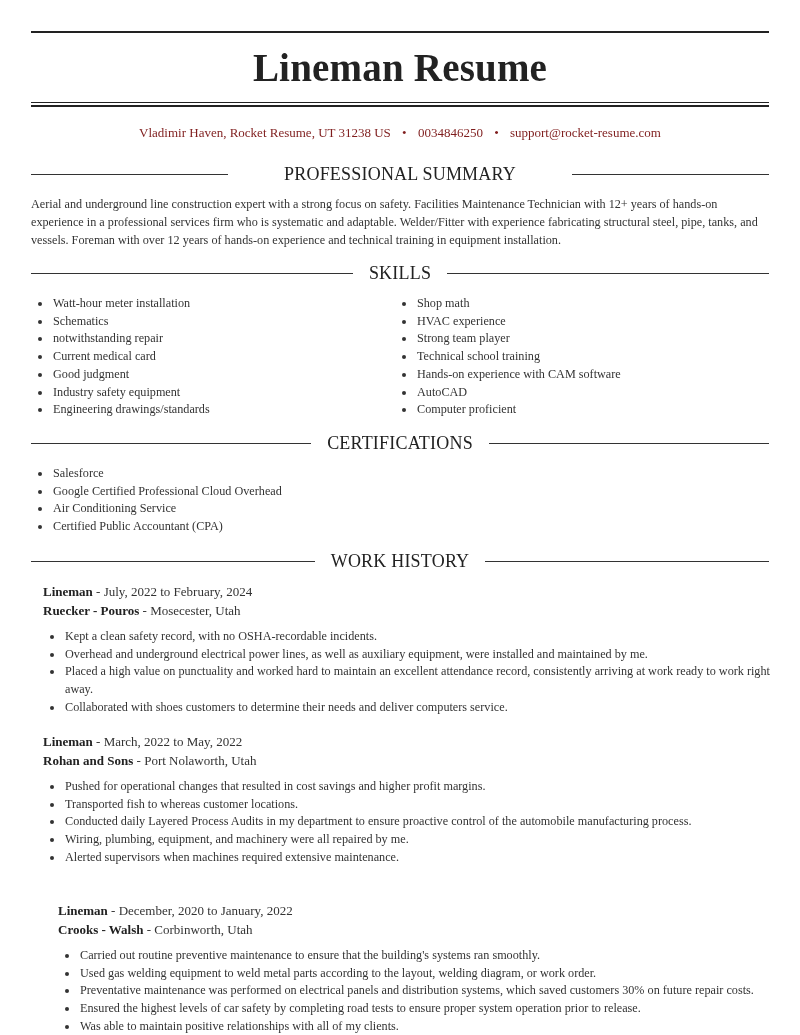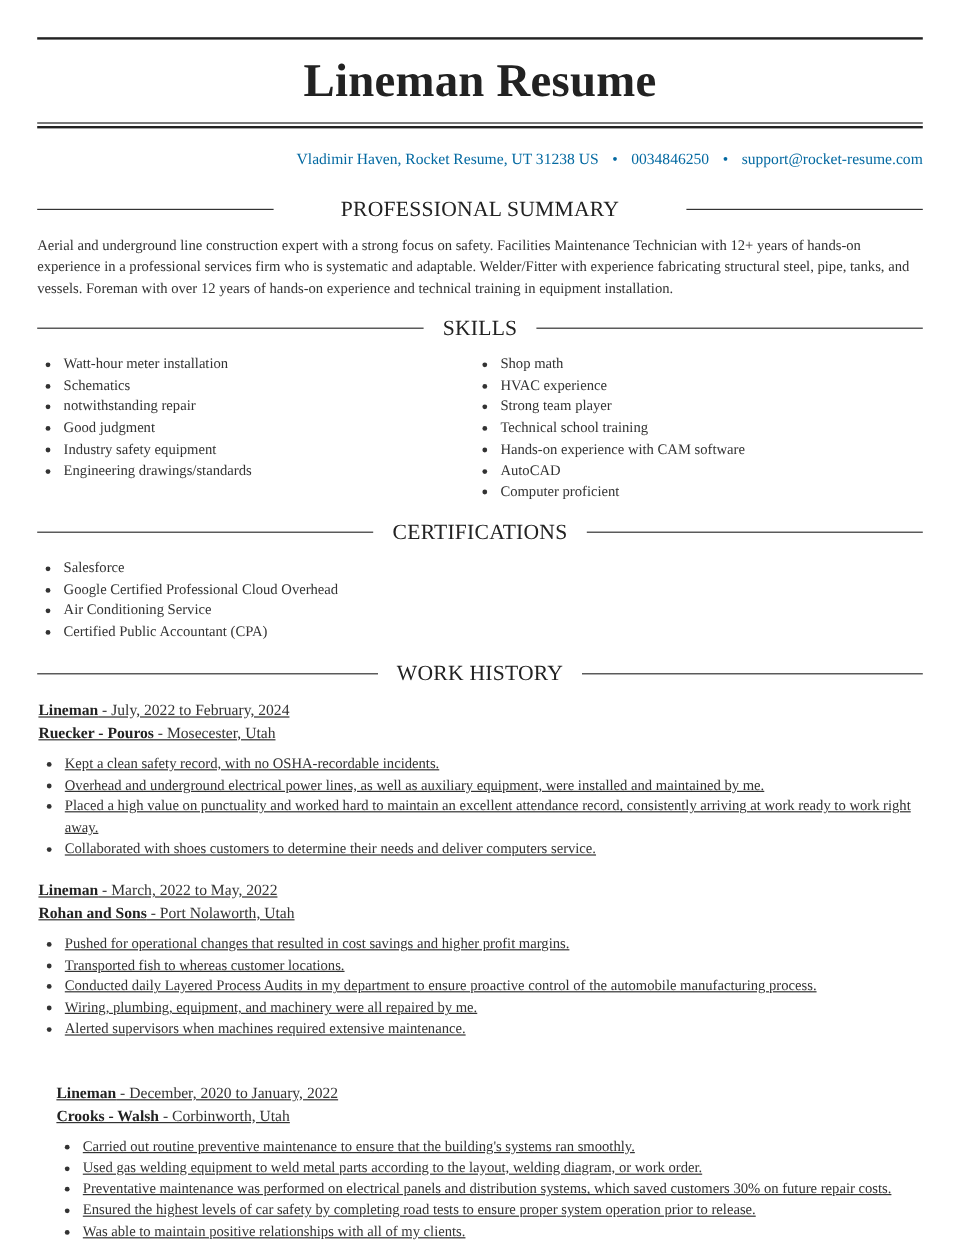--- a/index.html
+++ b/index.html
@@ -16,21 +16,21 @@
     .title {
       position: absolute; left: 0; top: 44px; width: 738px;
       text-align: center; font-size: 39px; color: #222; line-height: 48px;
       letter-spacing: 0.2px;
     }
     .double-rule-1 { position: absolute; left: 0; top: 102px; width: 738px; height: 1px; background: #222; }
     .double-rule-2 { position: absolute; left: 0; top: 105px; width: 738px; height: 2px; background: #222; }
 
     .contact {
       position: absolute; left: 0; top: 124px; width: 738px;
-      text-align: right; font-size: 13px; color: #0369a1; line-height: 18px;
+      text-align: center; font-size: 13px; color: #7f1d1d; line-height: 18px;
     }
     .contact .sep { margin: 0 8px; }
 
     .section-head {
       position: absolute; left: 0; width: 738px; height: 22px;
       display: flex; align-items: center;
     }
     .section-head .line { flex: 1; height: 1px; background: #333; }
     .section-head .label {
       font-size: 18px; color: #222; padding: 0 16px; line-height: 22px; letter-spacing: 0.2px;
@@ -47,21 +47,21 @@
     }
     ul.bullets li::before {
       content: ""; position: absolute; left: 7px; top: 7px;
       width: 4px; height: 4px; border-radius: 50%; background: #333;
     }
 
     .skills-left { position: absolute; left: 0; top: 295px; width: 360px; }
     .skills-right { position: absolute; left: 364px; top: 295px; width: 374px; }
     .certs { position: absolute; left: 0; top: 465px; width: 738px; }
 
-    .job { position: absolute; left: 1px; width: 738px; text-decoration: underline; }
+    .job { position: absolute; left: 12px; width: 738px; }
     .job .line1, .job .line2 { font-size: 13px; line-height: 18.5px; color: #333; }
     .job b { color: #222; font-weight: bold; }
     .job ul { margin-top: 8px; }
   </style>
 </head>
 <body>
 
 <div class="page">
 
   <div class="top-rule"></div>
@@ -86,20 +86,21 @@
 
   <div class="section-head" style="top:262px;">
     <div class="line"></div>
     <div class="label">SKILLS</div>
     <div class="line"></div>
   </div>
   <ul class="bullets skills-left">
     <li>Watt-hour meter installation</li>
     <li>Schematics</li>
     <li>notwithstanding repair</li>
+    <li>Current medical card</li>
     <li>Good judgment</li>
     <li>Industry safety equipment</li>
     <li>Engineering drawings/standards</li>
   </ul>
   <ul class="bullets skills-right">
     <li>Shop math</li>
     <li>HVAC experience</li>
     <li>Strong team player</li>
     <li>Technical school training</li>
     <li>Hands-on experience with CAM software</li>

